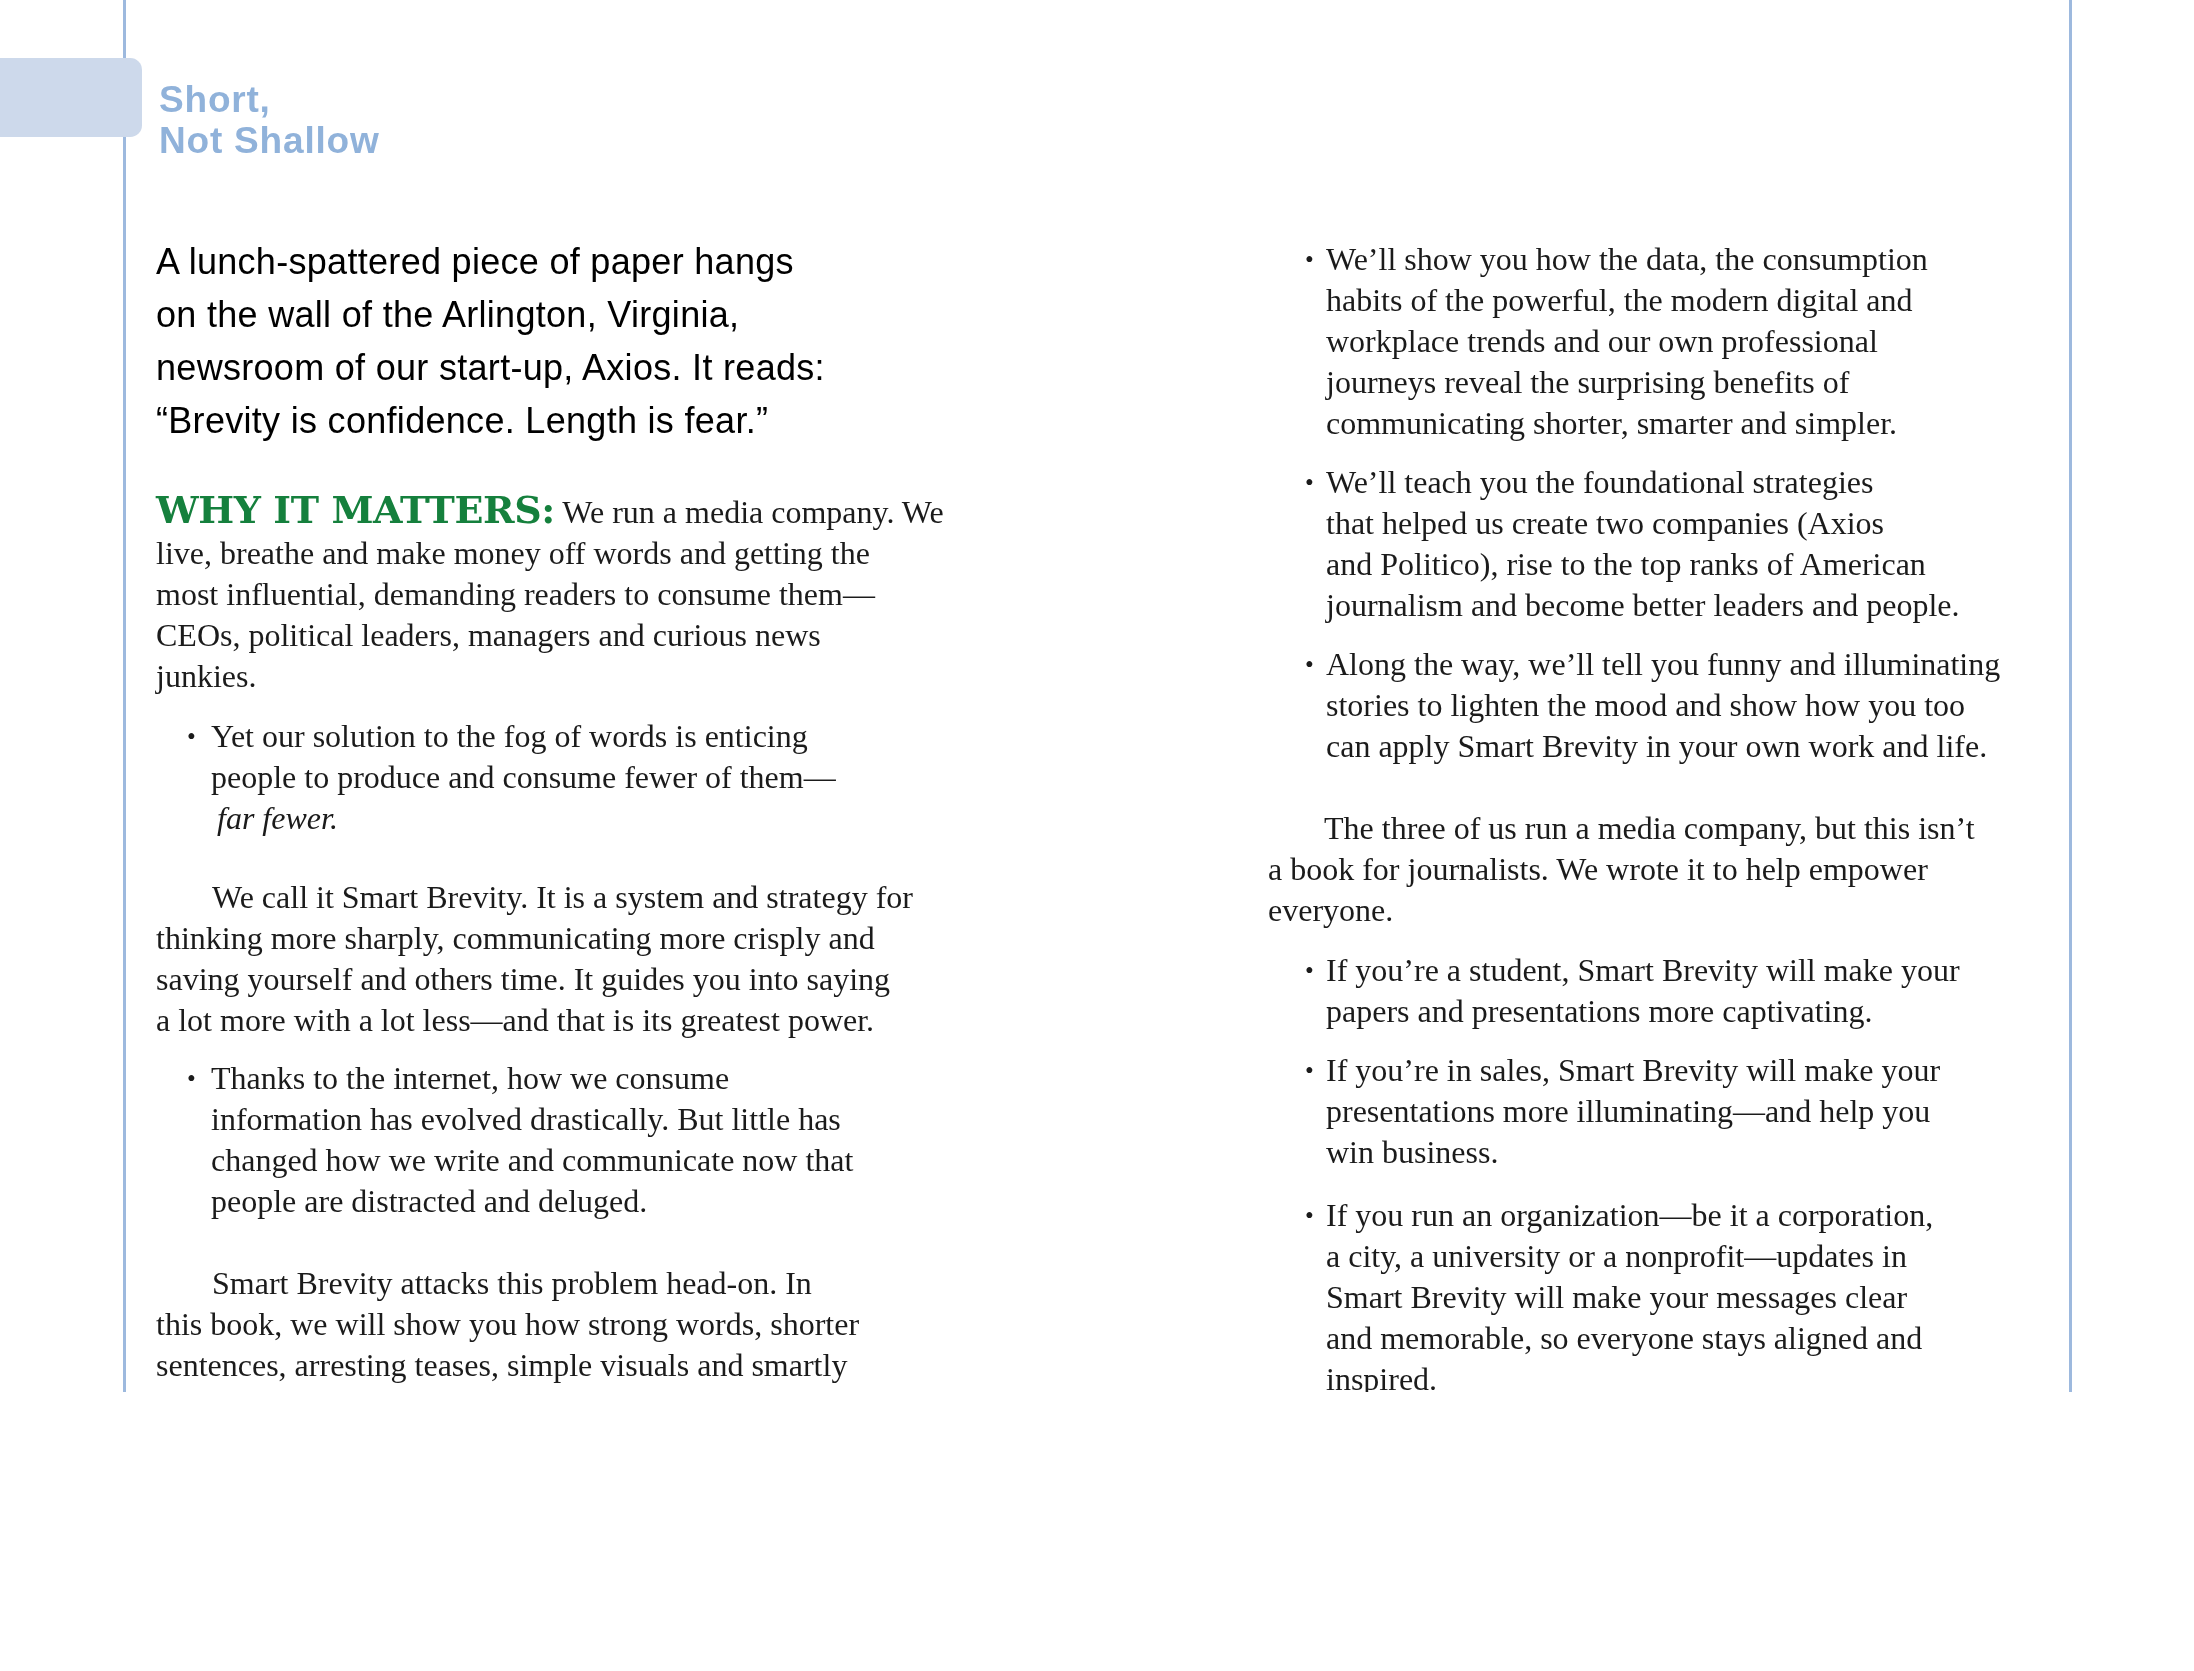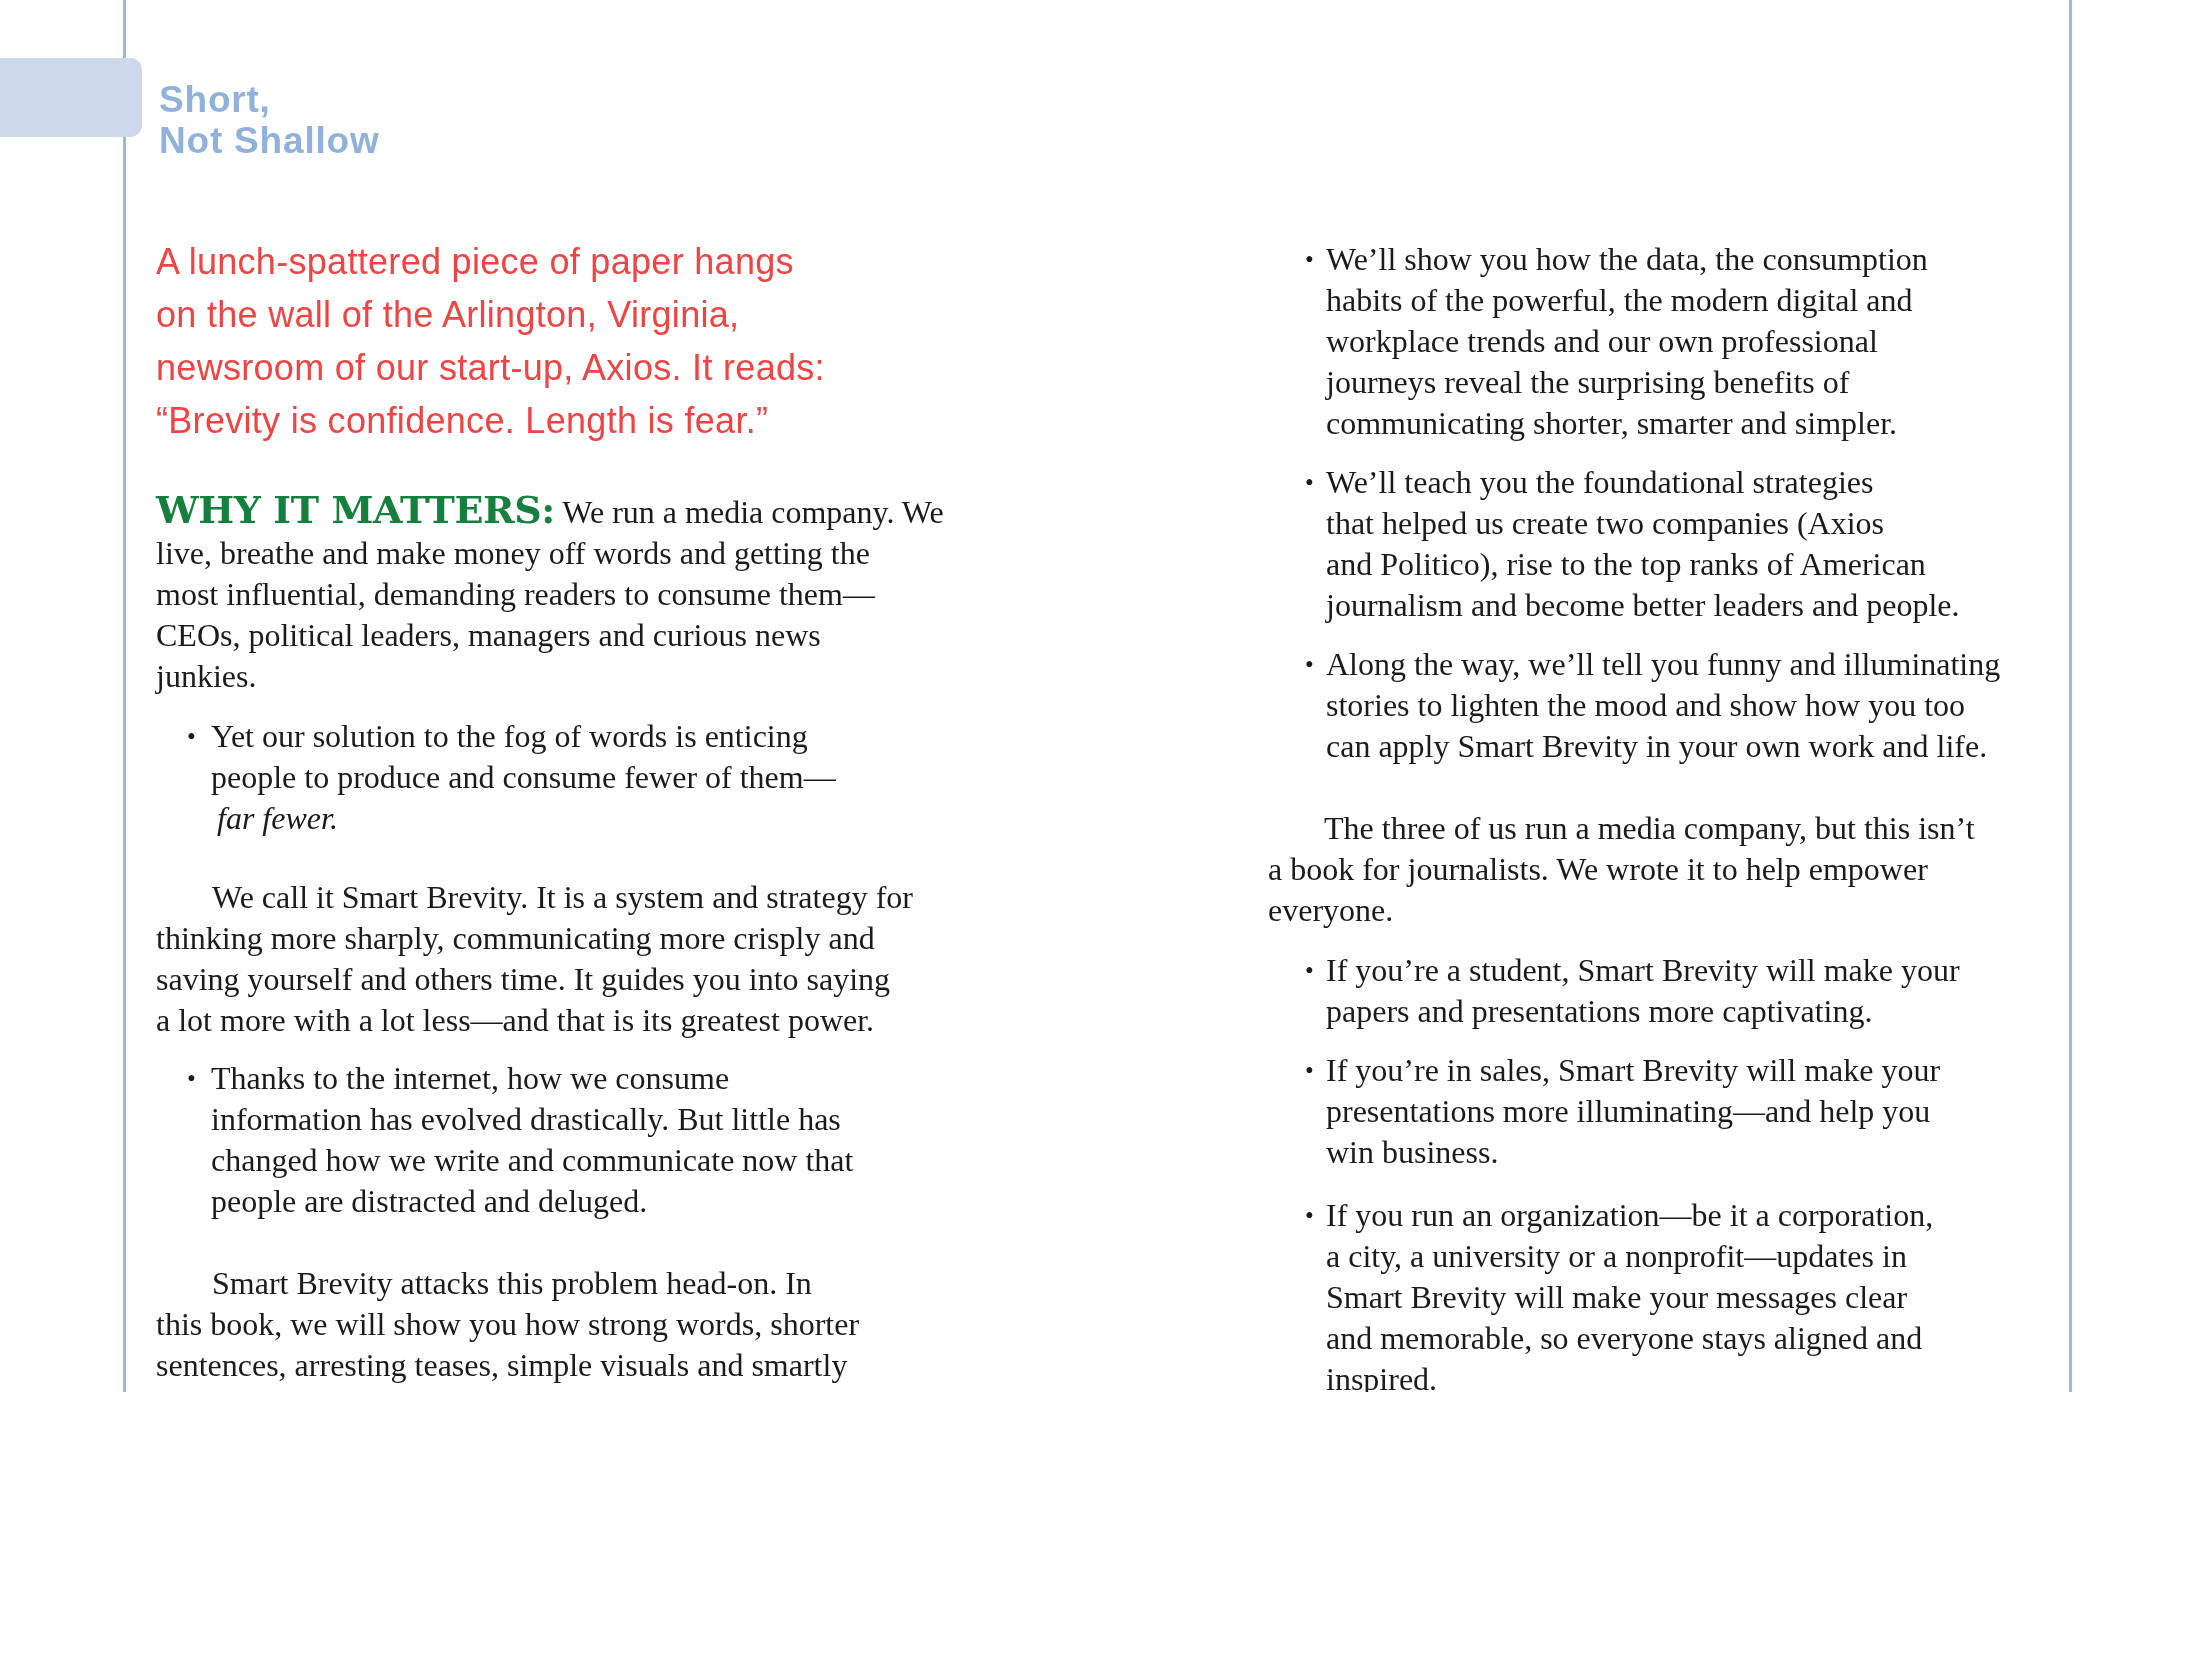--- a/index.html
+++ b/index.html
@@ -26,21 +26,21 @@
 
   .col { position:absolute; top:0; }
   .col-left  { left:156px;  width:1046px; }
   .col-right { left:1268px; width:920px; }
 
   .block { position:absolute; left:0; margin:0; }
 
   .intro {
     font-family:"Liberation Sans", sans-serif; font-weight:300;
     font-size:36px; line-height:53px; letter-spacing:0.3px;
-    color:#ef4444; white-space:pre-line;
+    color:#000000; white-space:pre-line;
   }
 
   .serif {
     font-size:32px; line-height:41px; color:#1b1b1b; white-space:pre-line;
   }
   .lead {
     font-family:"DejaVu Serif", serif; font-weight:bold;
     font-size:38px; color:#15803d; letter-spacing:-0.4px;
   }
   .indent { text-indent:56px; }

